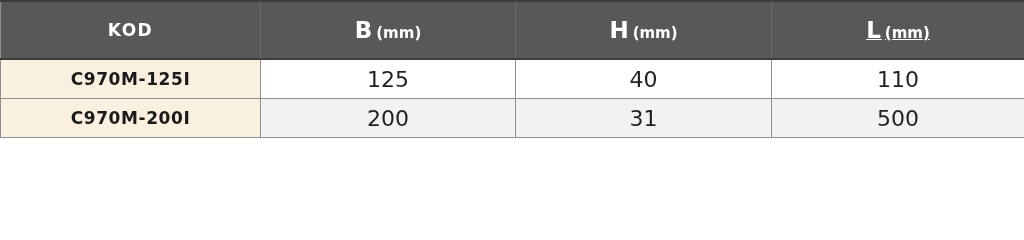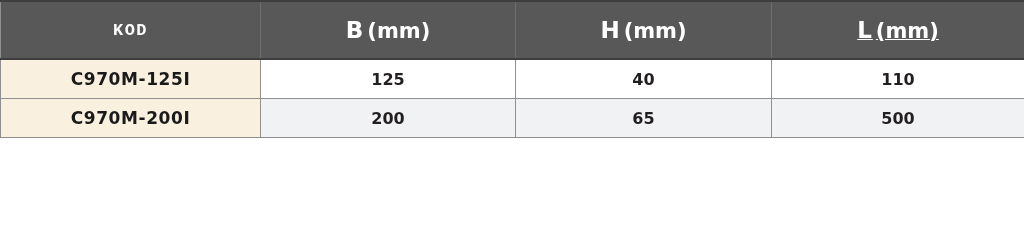--- a/index.html
+++ b/index.html
@@ -53,39 +53,37 @@
 
   .hd-main {
     font-size: 23px;
     font-weight: bold;
     letter-spacing: 1px;
   }
   .hd-kod {
     font-size: 17px;
     font-weight: bold;
     letter-spacing: 1.5px;
-    font-family: Liberation Mono, monospace;
   }
   .hd-unit {
-    font-size: 21px;
+    font-size: 15px;
     font-weight: bold;
     letter-spacing: 0px;
     margin-left: 3px;
   }
 
   tbody td {
     height: 38px;
     padding: 0;
     text-align: center;
     vertical-align: middle;
     border-right: 1px solid #8f8f8f;
     border-bottom: 1px solid #8f8f8f;
     color: #231f20;
-    font-size: 16px;
-    font-weight: bold;
+    font-size: 22px;
   }
   tbody td:last-child { border-right: none; }
   tbody tr:last-child td { border-bottom: none; }
 
   td.kod-cell {
     background: #faf0e0 !important;
     font-weight: bold;
     font-size: 17px;
     letter-spacing: 0.6px;
     color: #1a1a1a;
@@ -125,18 +123,18 @@
     <tbody>
       <tr class="row-odd">
         <td class="kod-cell">C970M-125I</td>
         <td>125</td>
         <td>40</td>
         <td>110</td>
       </tr>
       <tr class="row-even">
         <td class="kod-cell">C970M-200I</td>
         <td>200</td>
-        <td>65</td>
+        <td>31</td>
         <td>500</td>
       </tr>
     </tbody>
   </table>
 </div>
 
 </body></html>

